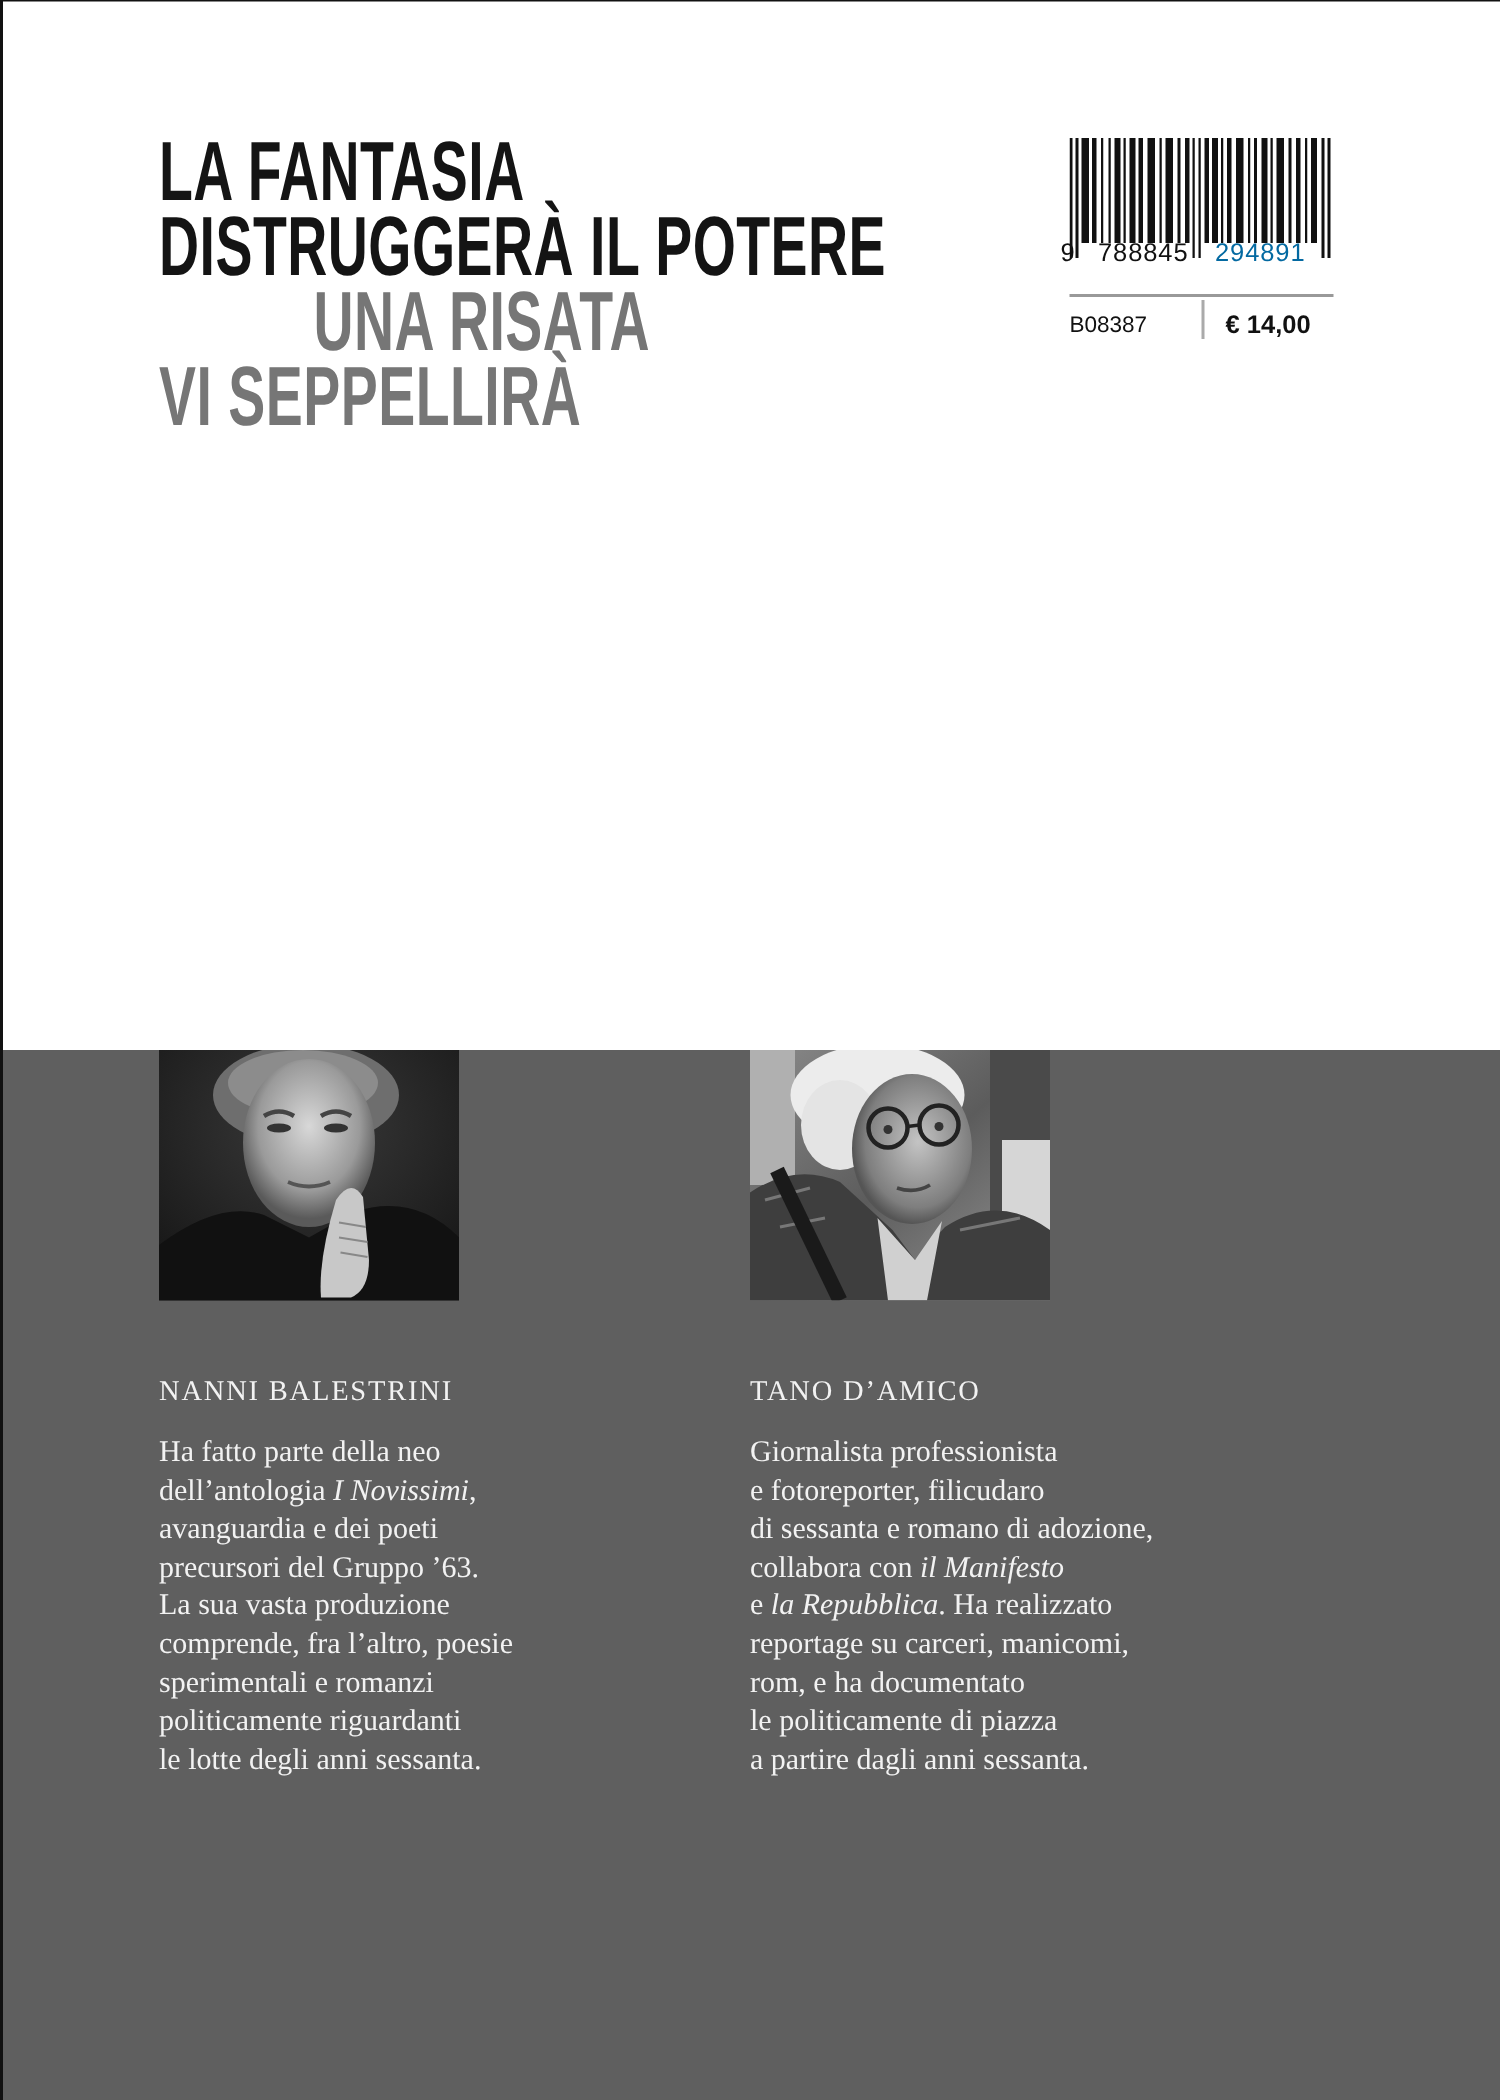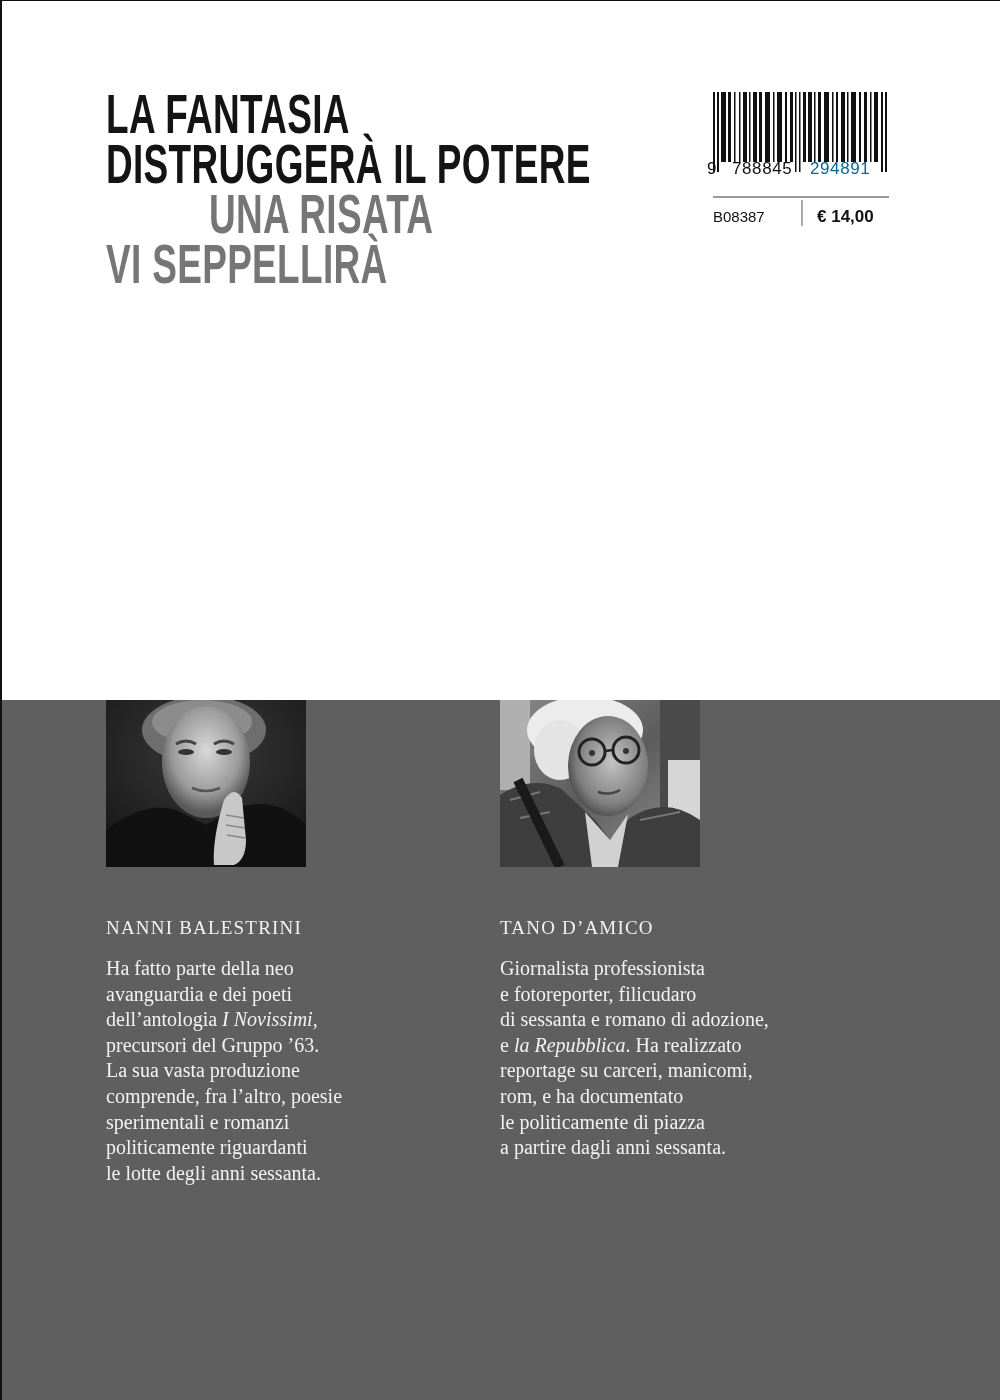--- a/index.html
+++ b/index.html
@@ -232,33 +232,34 @@
 
     <path d="M85 112 L110 140 L128 114 L118 167 L92 167 Z" fill="#d0d0d0"></path>
 
     <path d="M18 80 L60 167" stroke="#1a1a1a" stroke-width="10"></path>
   </svg>
 </div>
 
 <h3 class="author-name col-left">NANNI BALESTRINI</h3>
 <p class="author-bio col-left">
   <span class="line">Ha fatto parte della neo</span>
+  <span class="line"><span>dell’antologia </span><em>I Novissimi</em><span>,</span></span>
   <span class="line">avanguardia e dei poeti</span>
-  <span class="line"><span>dell’antologia </span><em>I Novissimi</em><span>,</span></span>
   <span class="line">precursori del Gruppo ’63.</span>
   <span class="line">La sua vasta produzione</span>
   <span class="line">comprende, fra l’altro, poesie</span>
   <span class="line">sperimentali e romanzi</span>
   <span class="line">politicamente riguardanti</span>
   <span class="line">le lotte degli anni sessanta.</span>
 </p>
 
 <h3 class="author-name col-right">TANO D’AMICO</h3>
 <p class="author-bio col-right">
   <span class="line">Giornalista professionista</span>
   <span class="line">e fotoreporter, filicudaro</span>
   <span class="line">di sessanta e romano di adozione,</span>
+  <span class="line"><span>collabora con </span><em>il Manifesto</em></span>
   <span class="line"><span>e </span><em>la Repubblica</em><span>. Ha realizzato</span></span>
   <span class="line">reportage su carceri, manicomi,</span>
   <span class="line">rom, e ha documentato</span>
   <span class="line">le politicamente di piazza</span>
   <span class="line">a partire dagli anni sessanta.</span>
 </p>
 
 </body></html>

